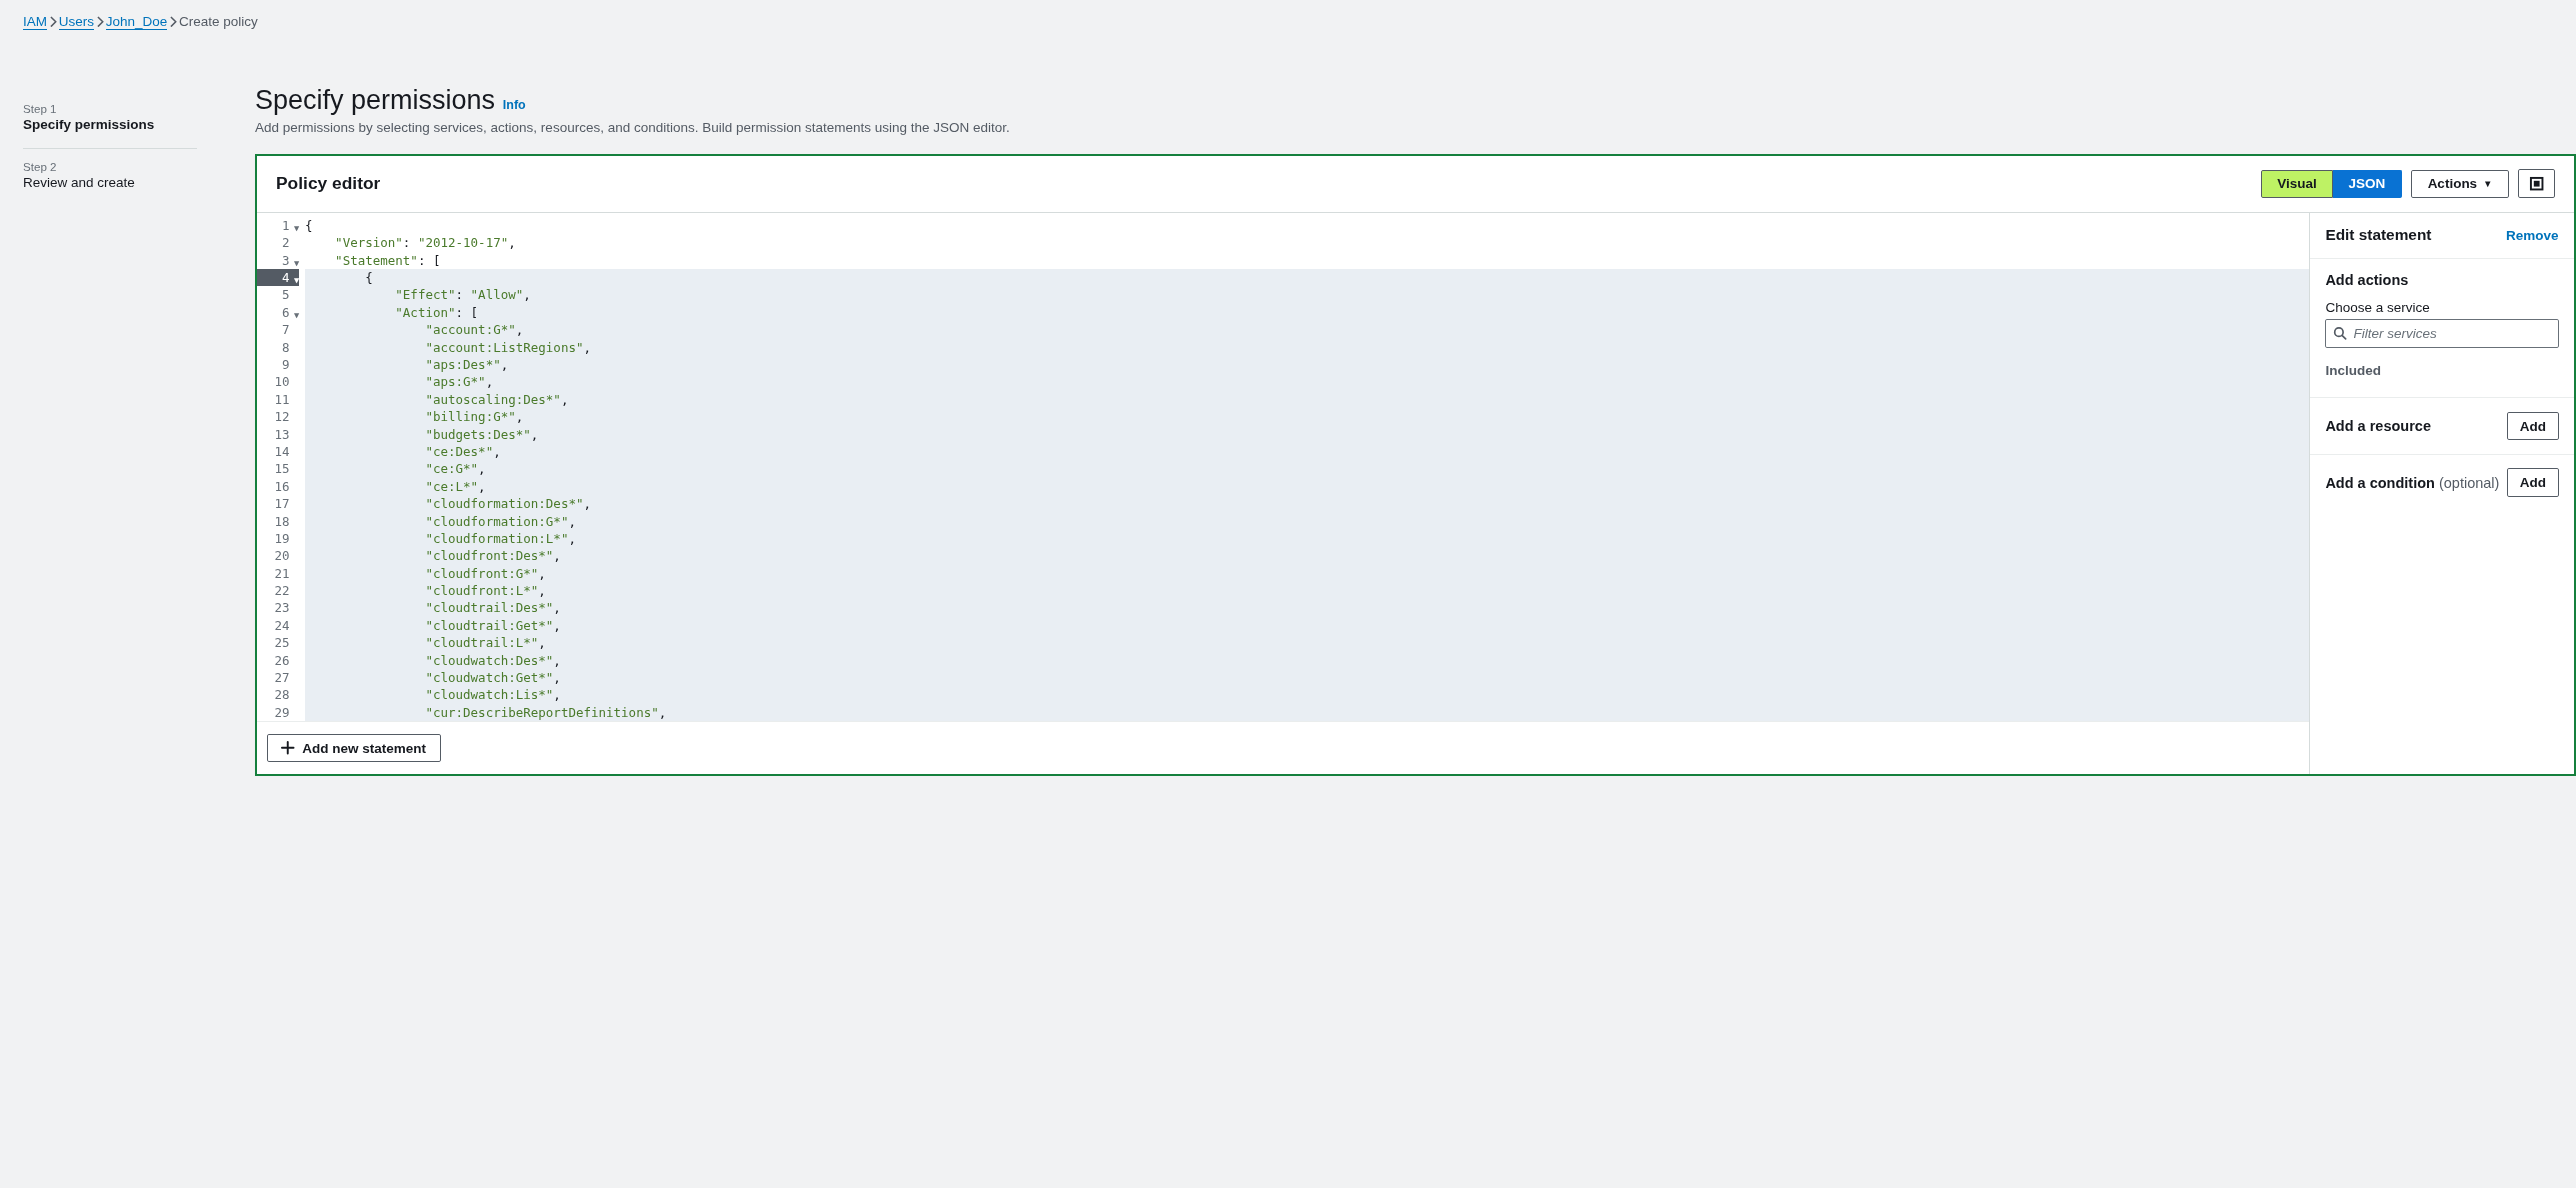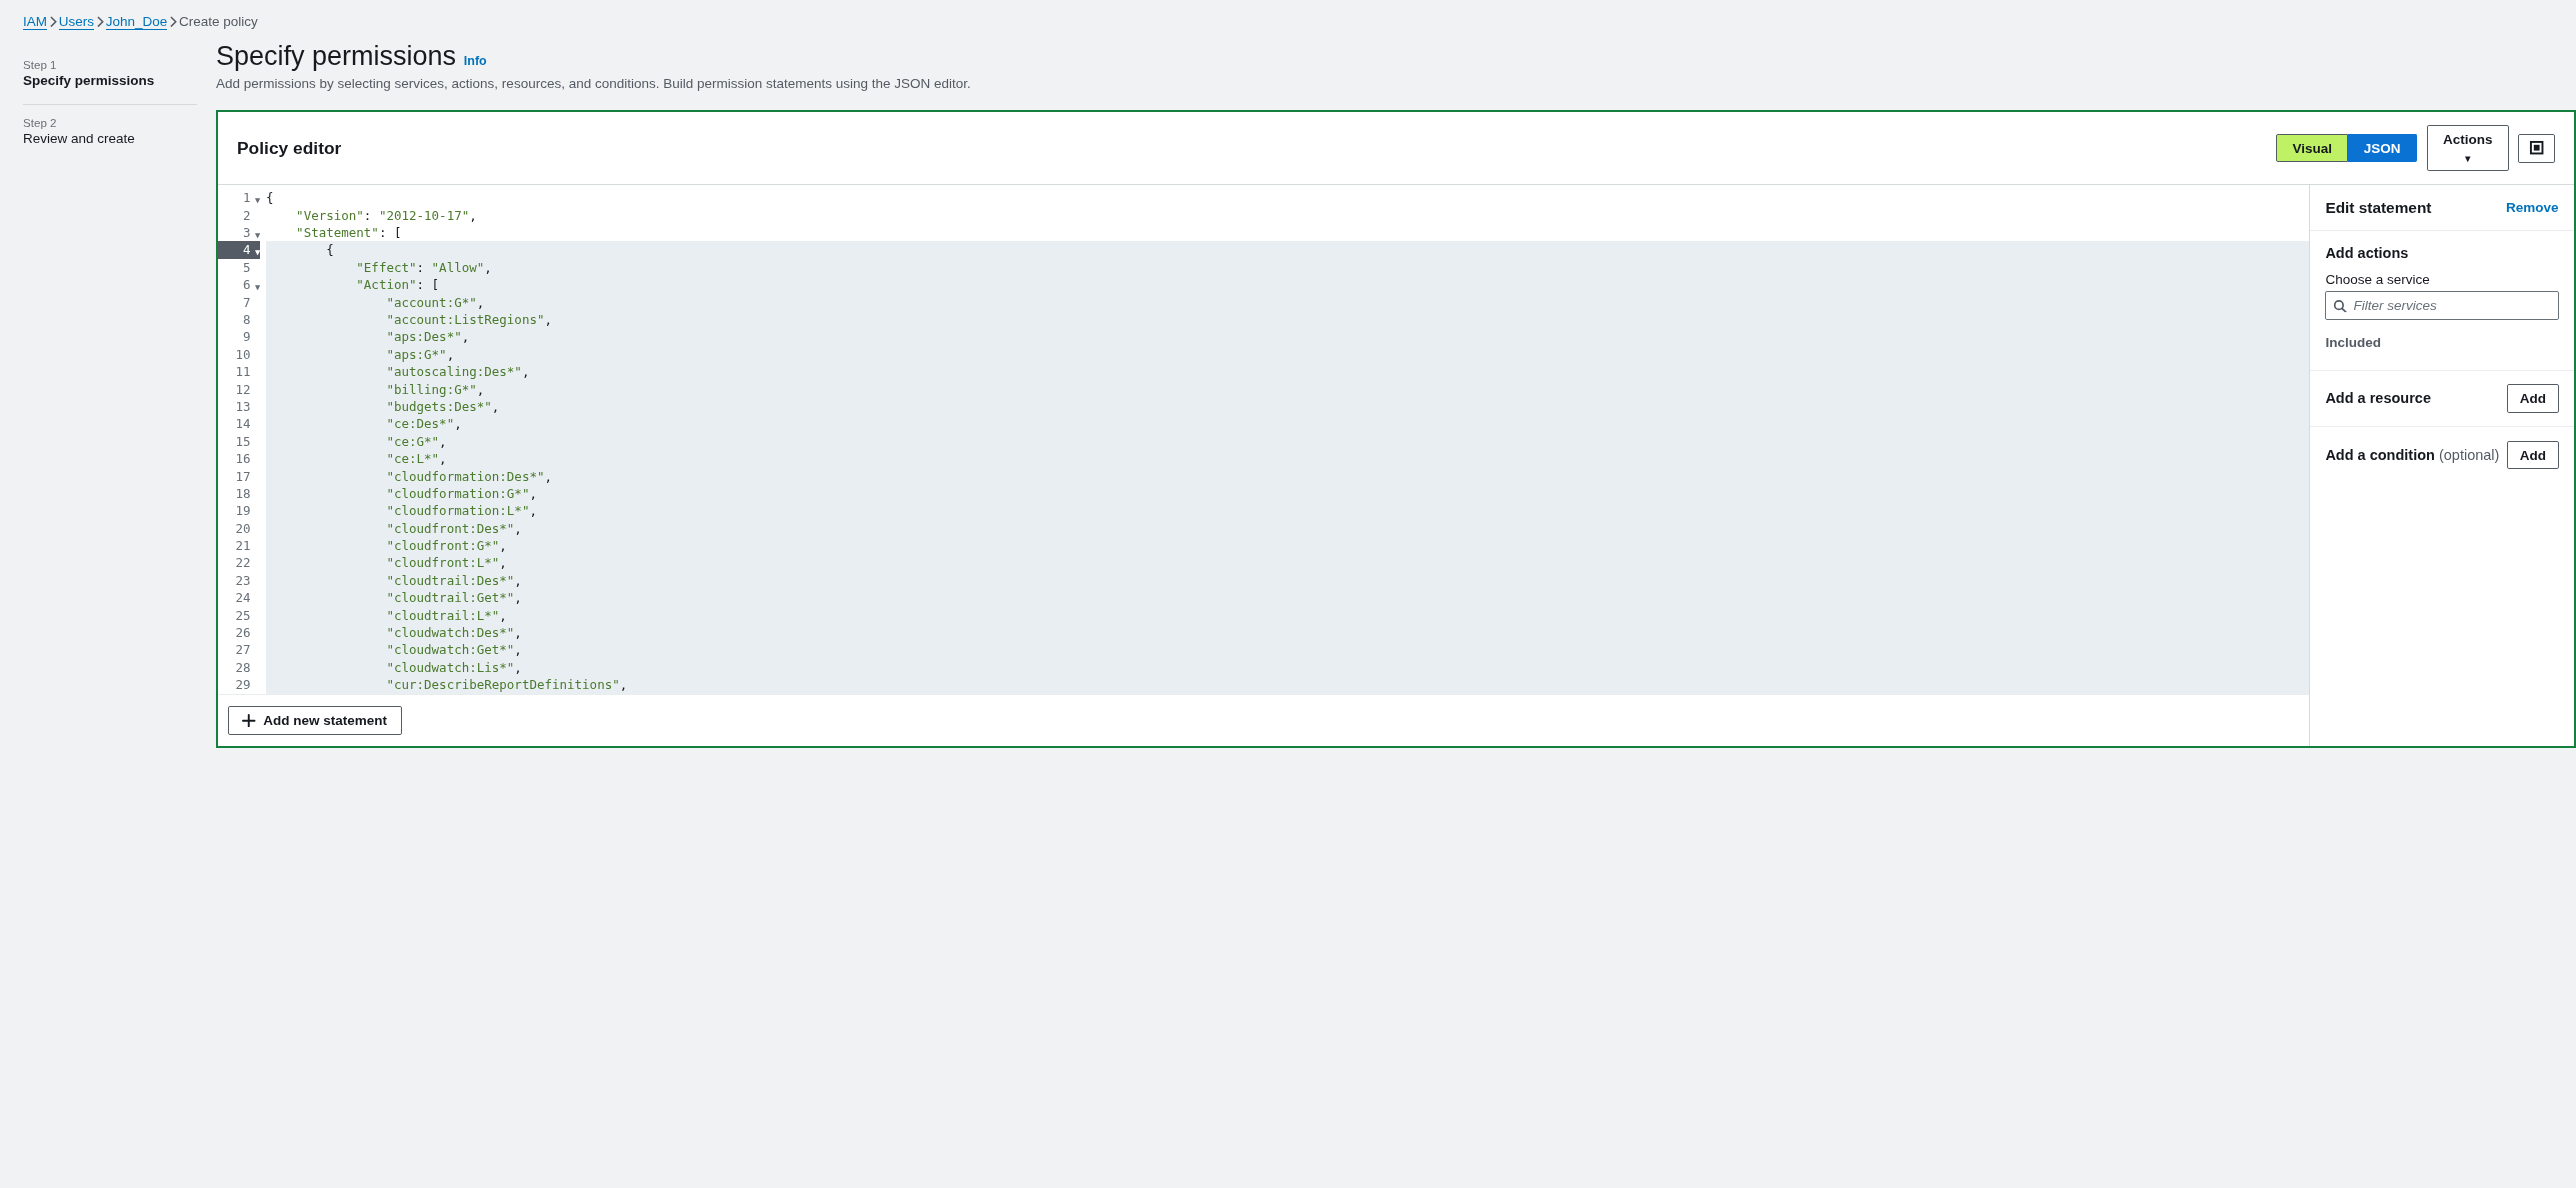--- a/index.html
+++ b/index.html
@@ -20,20 +20,22 @@
   }
   .breadcrumbs .crumb-link { color: #0073bb; border-bottom: 1px solid #0073bb; }
   .breadcrumbs .crumb-sep { color: #545b64; font-size: 11.6px; }
   .breadcrumbs .crumb-current { color: #545b64; }
 
   
   .main-wrap {
     display: flex;
     align-items: flex-start;
     padding: 0 0 0 23px;
+    gap: 39px;
+    margin-top: 44px;
   }
   .side-steps { width: 193px; padding-top: 9.6px; flex: 0 0 193px; }
   .step-block { padding: 7.7px 0 11.6px 0; }
   .step-label { font-size: 11.6px; color: #687078; margin-bottom: 1.9px; }
   .step-title { font-size: 13.5px; color: #16191f; }
   .step-title.active { font-weight: 700; }
   .step-divider { border: none; border-top: 1px solid #d5dbdb; margin: 3.9px 0; width: 174px; }
 
   .content { flex: 1; min-width: 0; padding-right: 0; }
   .page-title-row { display: flex; align-items: baseline; gap: 7.7px; margin-bottom: 3.9px; }
@@ -55,21 +57,21 @@
     padding: 13.5px 19px;
     border-bottom: 1px solid #d5dbdb;
   }
   .panel-header h2 { font-size: 17.4px; font-weight: 700; }
   .panel-actions { display: flex; gap: 9.6px; align-items: center; }
 
   
   .btn {
     background: #fff; border: 1px solid #545b64; color: #16191f;
     padding: 5.8px 15.4px; border-radius: 1.9px; cursor: pointer;
-    font-size: 13.5px; font-weight: 700; display: inline-flex; align-items: center; gap: 5.8px; flex-direction: column;
+    font-size: 13.5px; font-weight: 700; display: inline-flex; align-items: center; gap: 5.8px;
   }
   .btn.small { padding: 5.8px 11.6px; }
   .btn .chev { font-size: 9.6px; }
   .btn.icon-only { padding: 5.8px 9.6px; }
   .seg-group { display: flex; }
   .seg-btn {
     background: #bef264; border: 1px solid #545b64; color: #16191f;
     padding: 5.8px 15.4px; cursor: pointer; font-size: 13.5px; font-weight: 700;
   }
   .seg-btn:first-child { border-radius: 1.9px 0 0 1.9px; }

